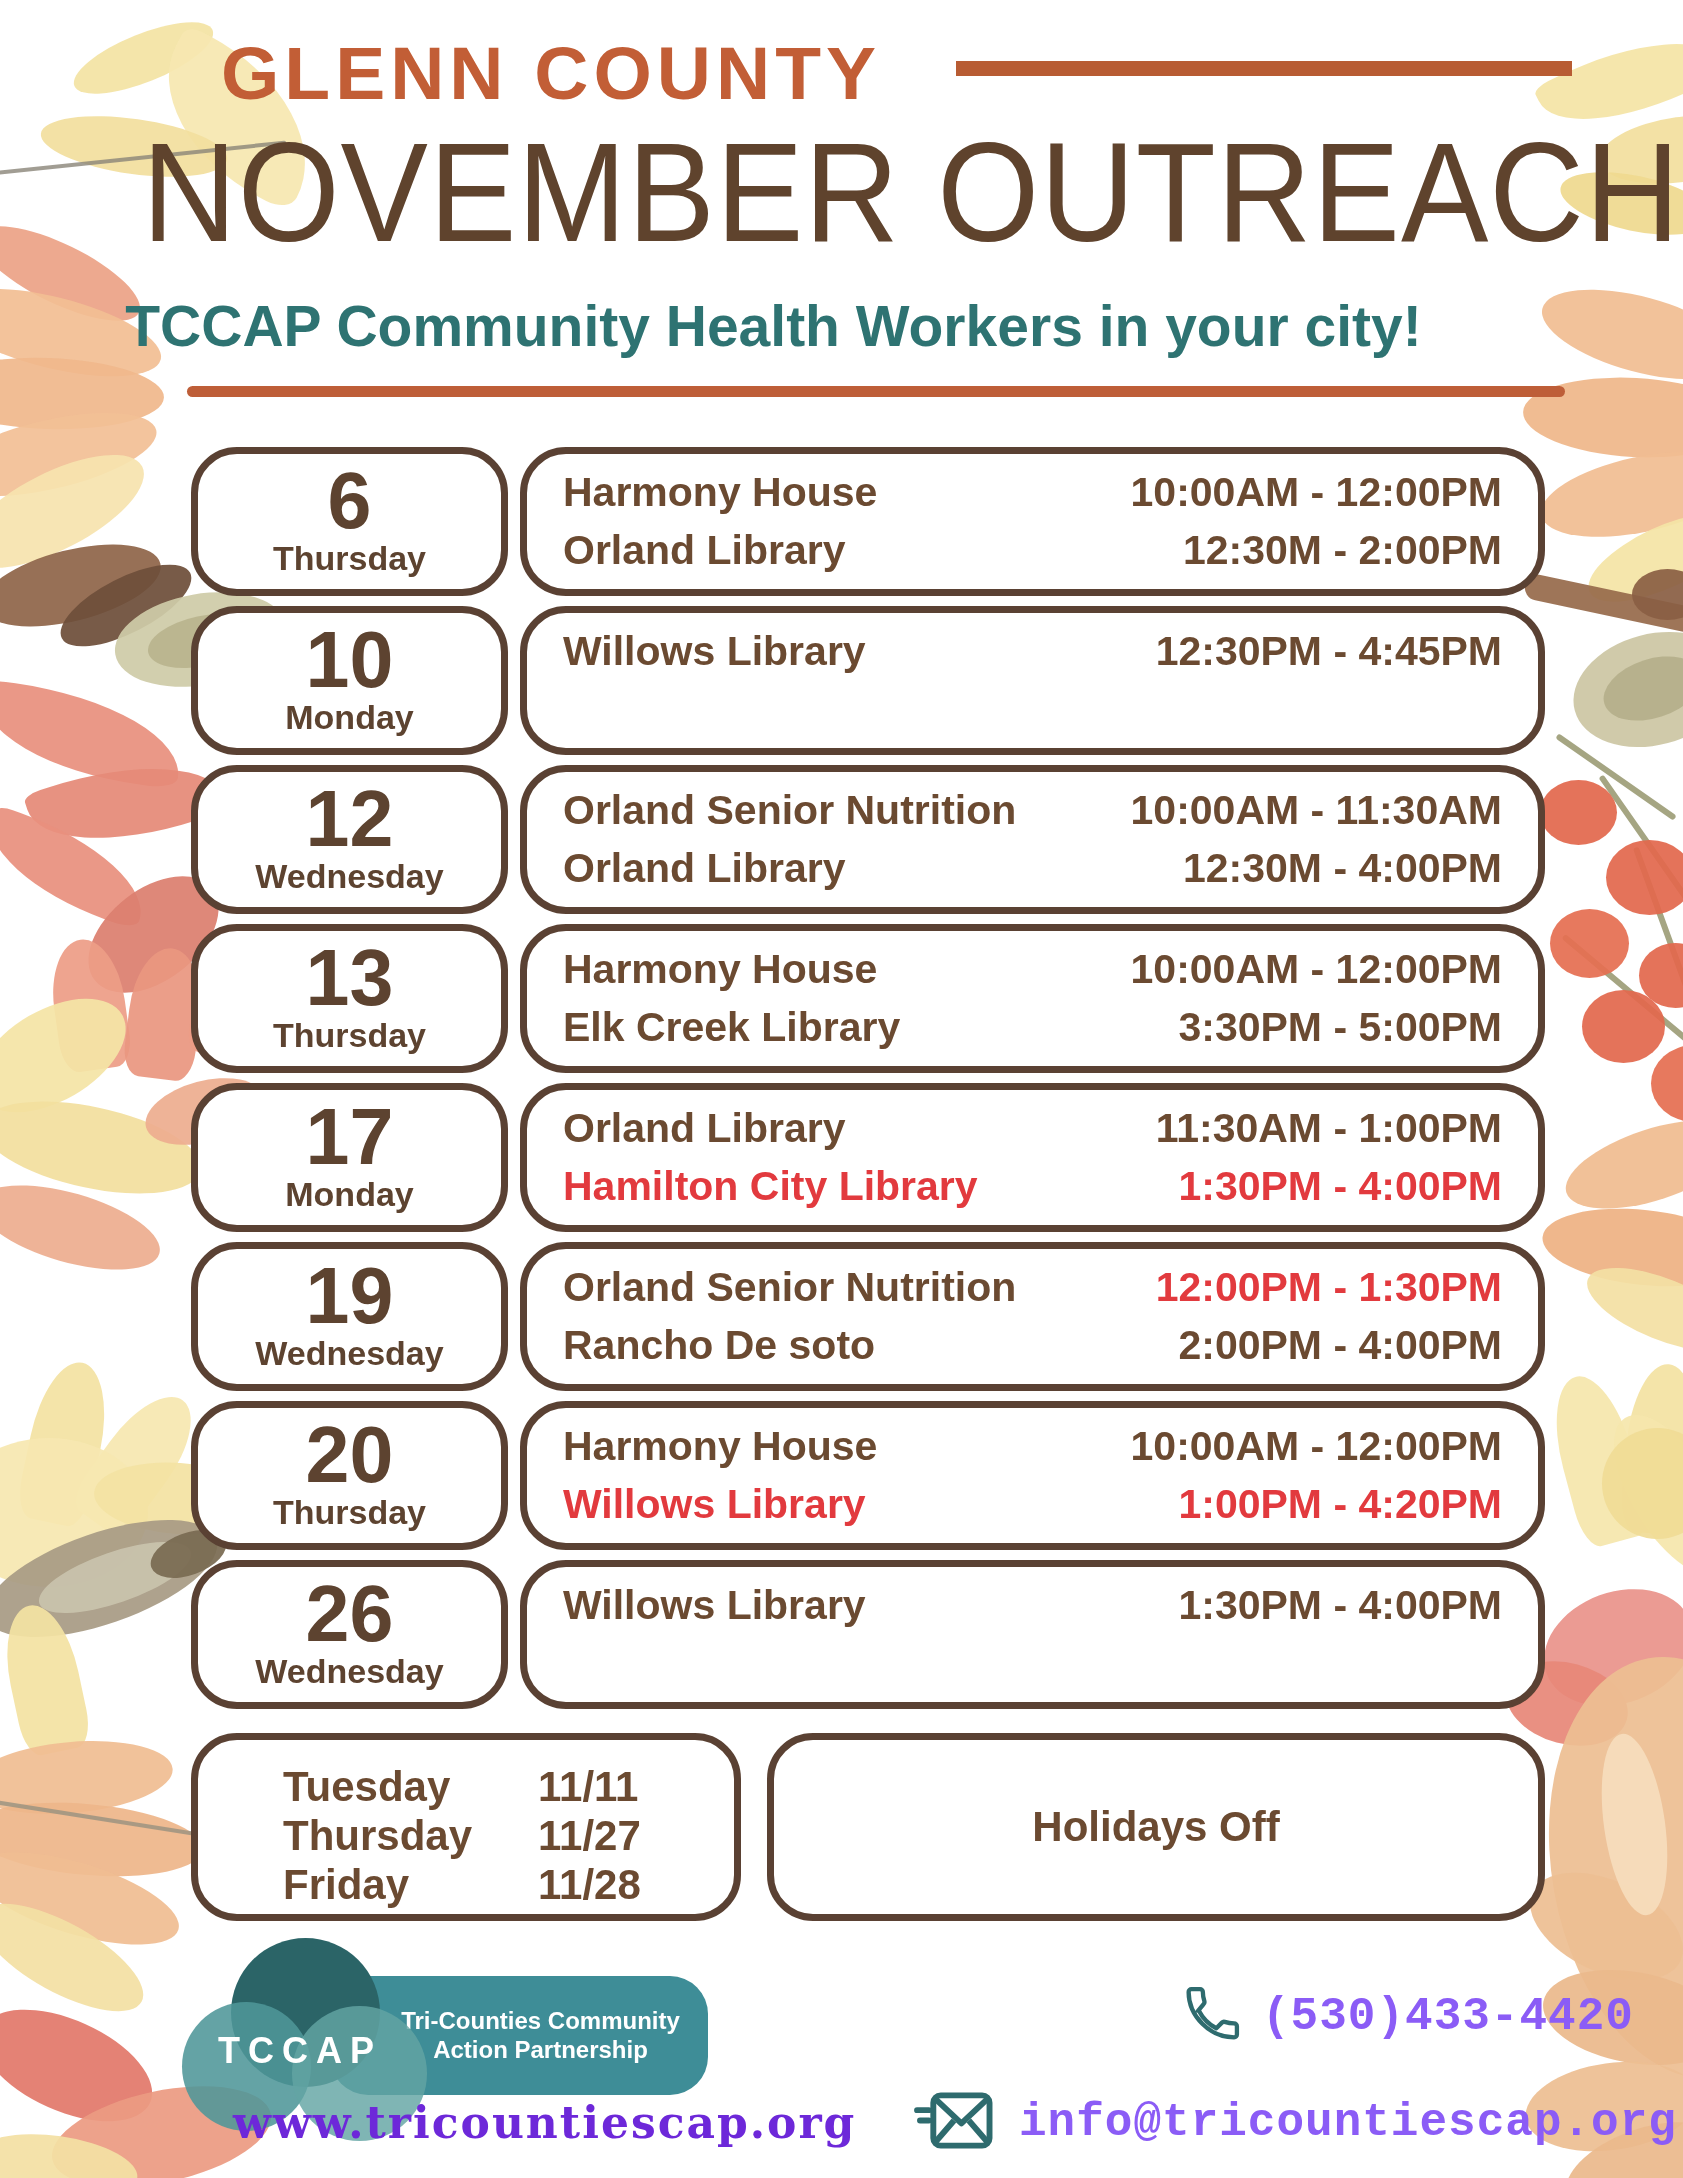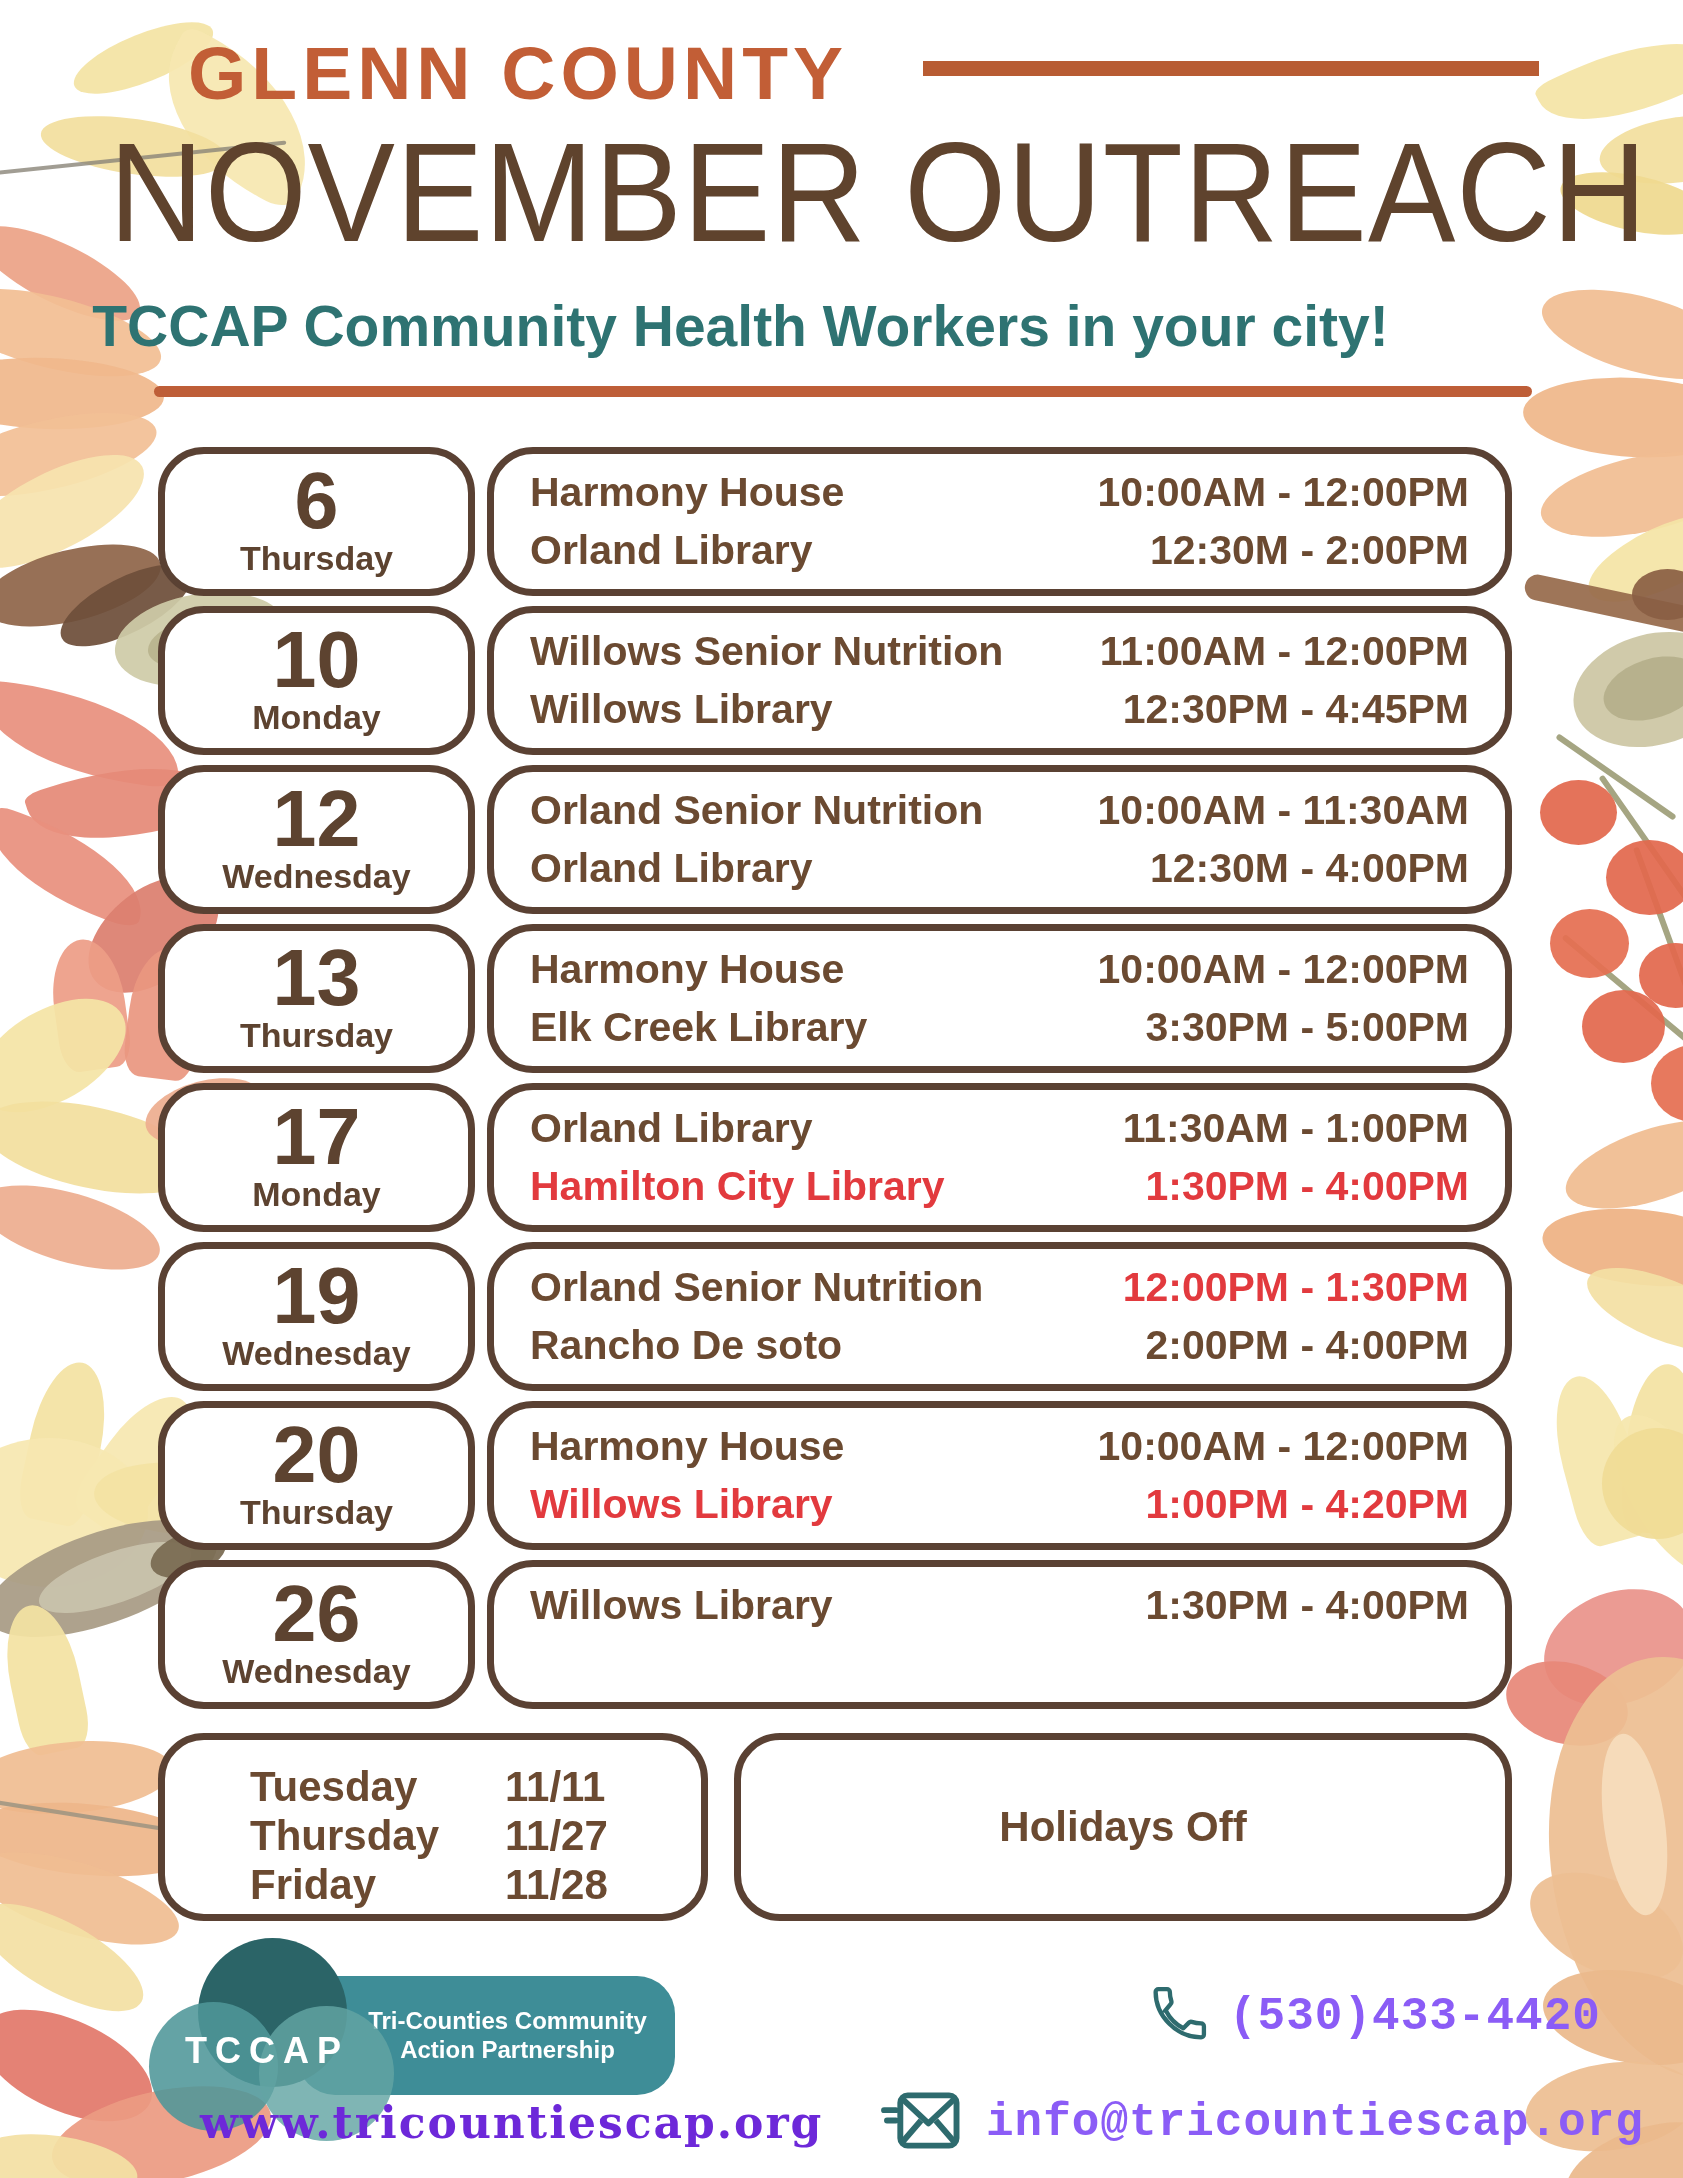--- a/index.html
+++ b/index.html
@@ -7,21 +7,21 @@
     width:1683px;height:2178px;position:relative;overflow:hidden;
     background:#ffffff;
     font-family:"Liberation Sans", sans-serif;
   }
   
   .lf{position:absolute;border-radius:50%;opacity:.93;z-index:0;}
   .leafp{border-radius:10% 90% 15% 85%;}
   .petal{border-radius:50% 50% 24% 24%;}
   .stem{border-radius:3px;opacity:.8;}
   
-  .content{position:absolute;inset:0;z-index:2;}
+  .content{position:absolute;inset:0;z-index:2;margin-left:33px;}
   .county{
     position:absolute;left:188px;top:30px;
     font-size:75px;font-weight:700;letter-spacing:5px;color:#C25E36;white-space:nowrap;
   }
   .county-line{position:absolute;left:923px;top:61px;width:616px;height:15px;background:#B85C33;}
   .big-title{
     position:absolute;left:109px;top:111px;
     font-size:141px;font-weight:400;color:#5F432D;letter-spacing:1px;white-space:nowrap;
     transform:scaleX(.93);transform-origin:left top;
   }
@@ -184,24 +184,20 @@
       </div>
     </div>
 
     <div class="row">
       <div class="box date-box">
         <div class="date-num">10</div>
         <div class="date-day">Monday</div>
       </div>
       <div class="box event-box">
         <div class="event-line">
-          <span class="loc">Willows Senior Nutrition</span>
-          <span class="time">11:00AM - 12:00PM</span>
-        </div>
-        <div class="event-line">
           <span class="loc">Willows Library</span>
           <span class="time">12:30PM - 4:45PM</span>
         </div>
       </div>
     </div>
 
     <div class="row">
       <div class="box date-box">
         <div class="date-num">12</div>
         <div class="date-day">Wednesday</div>

